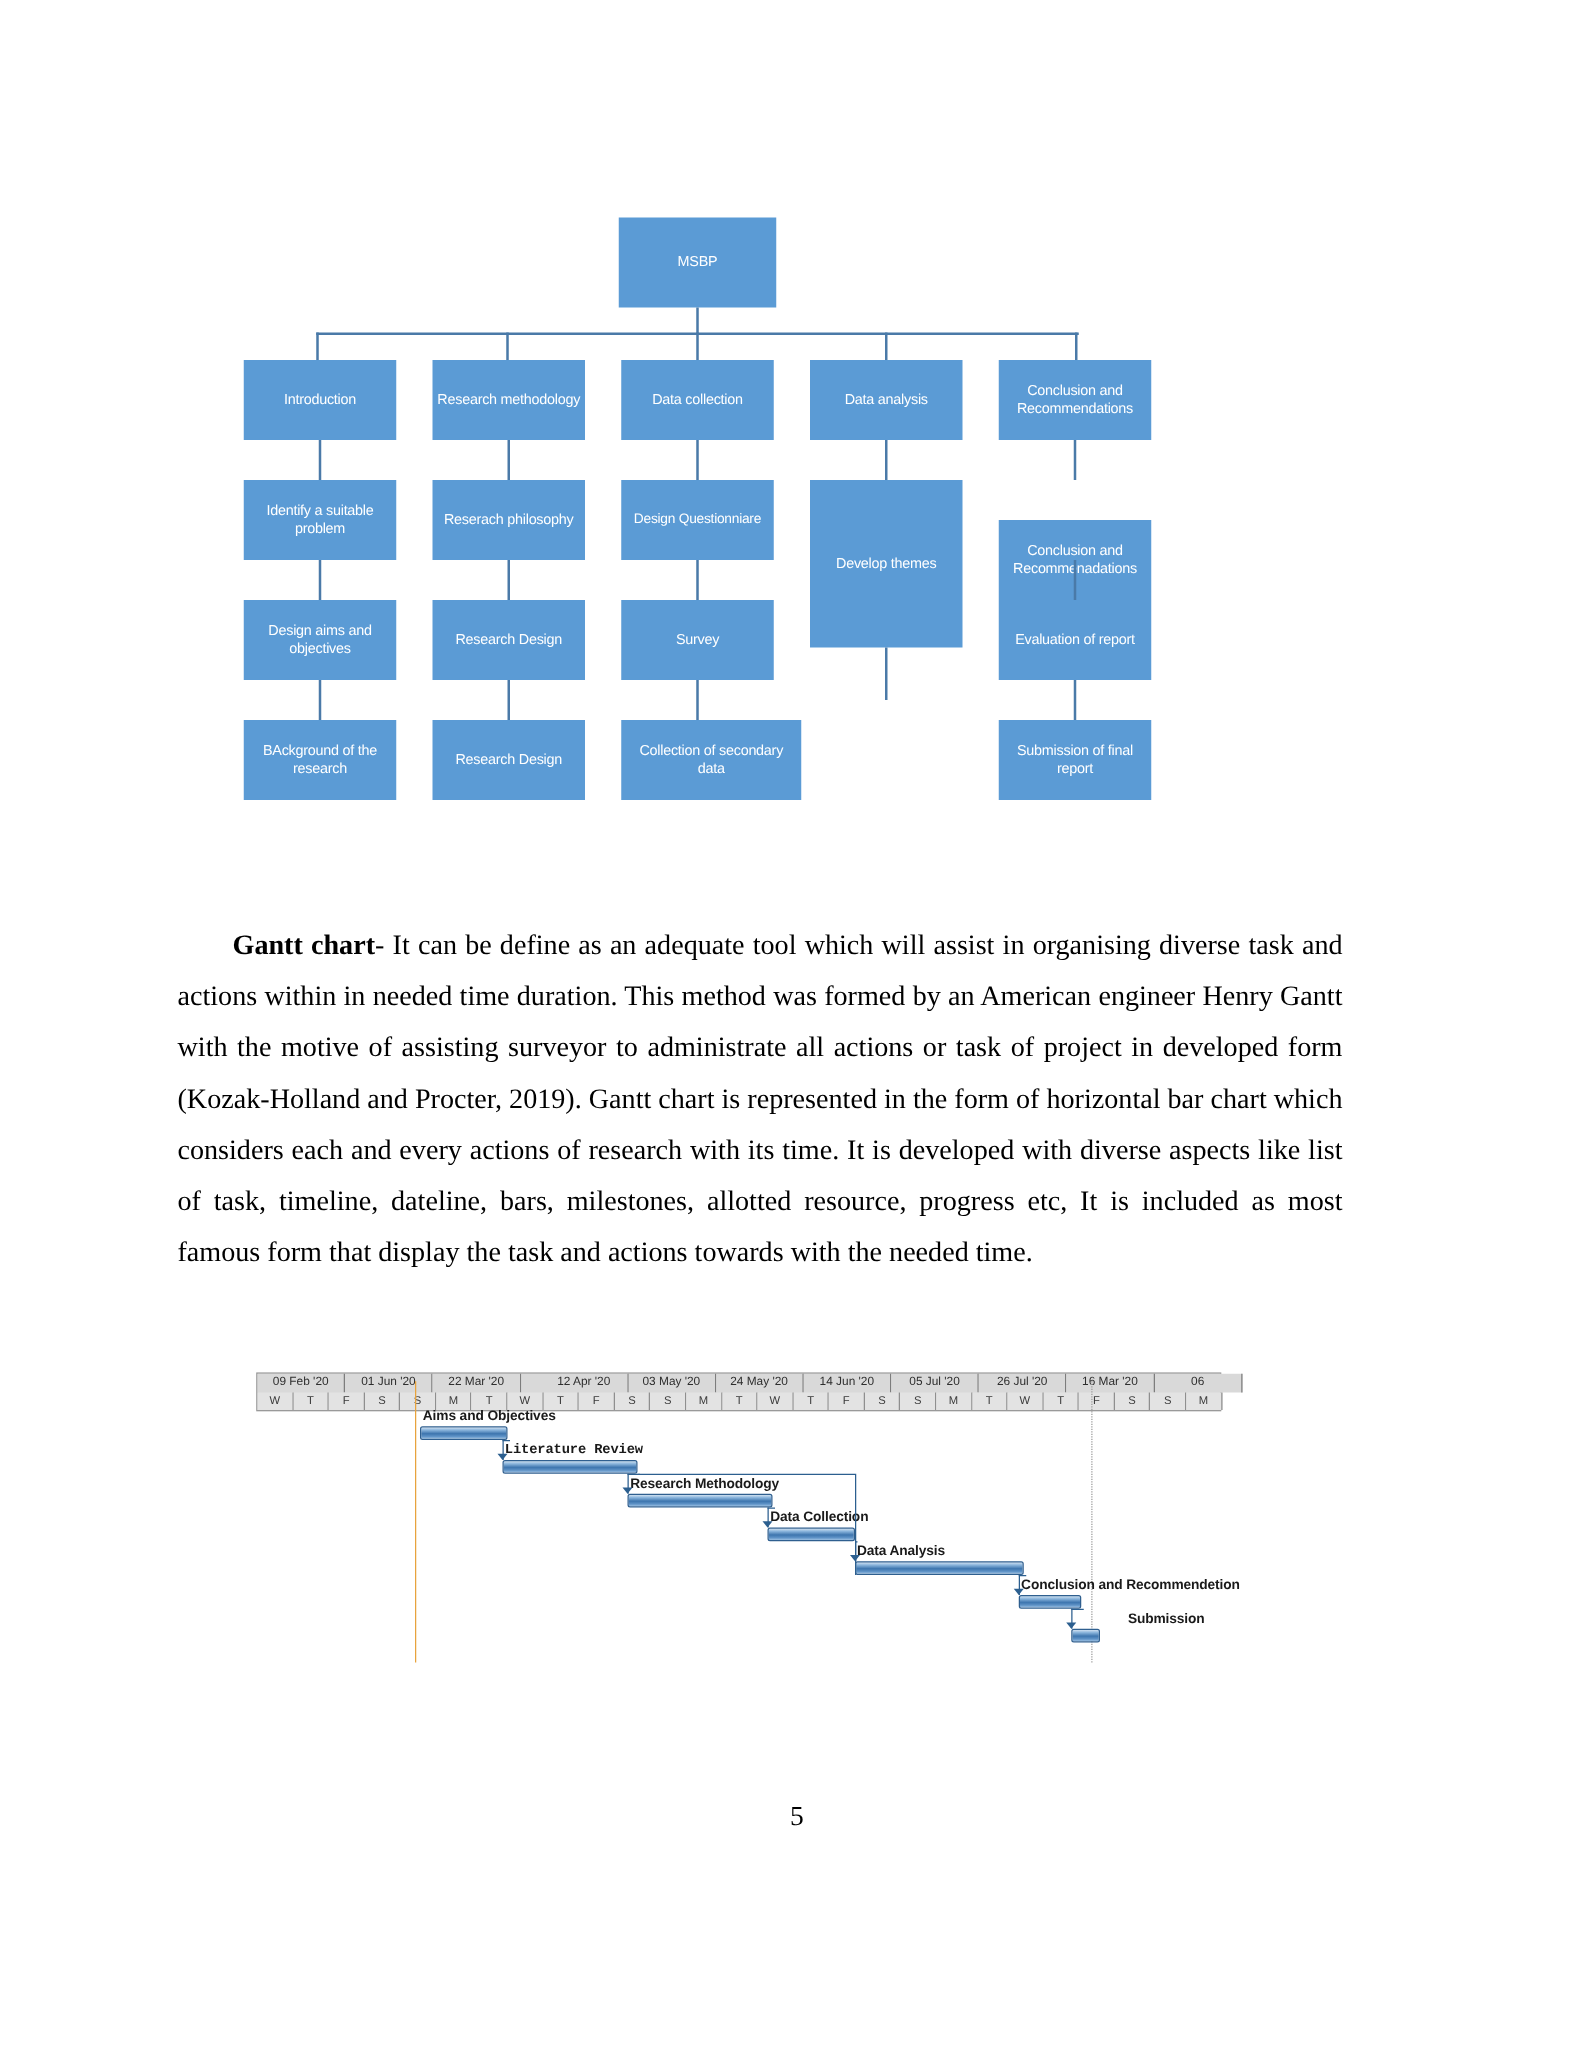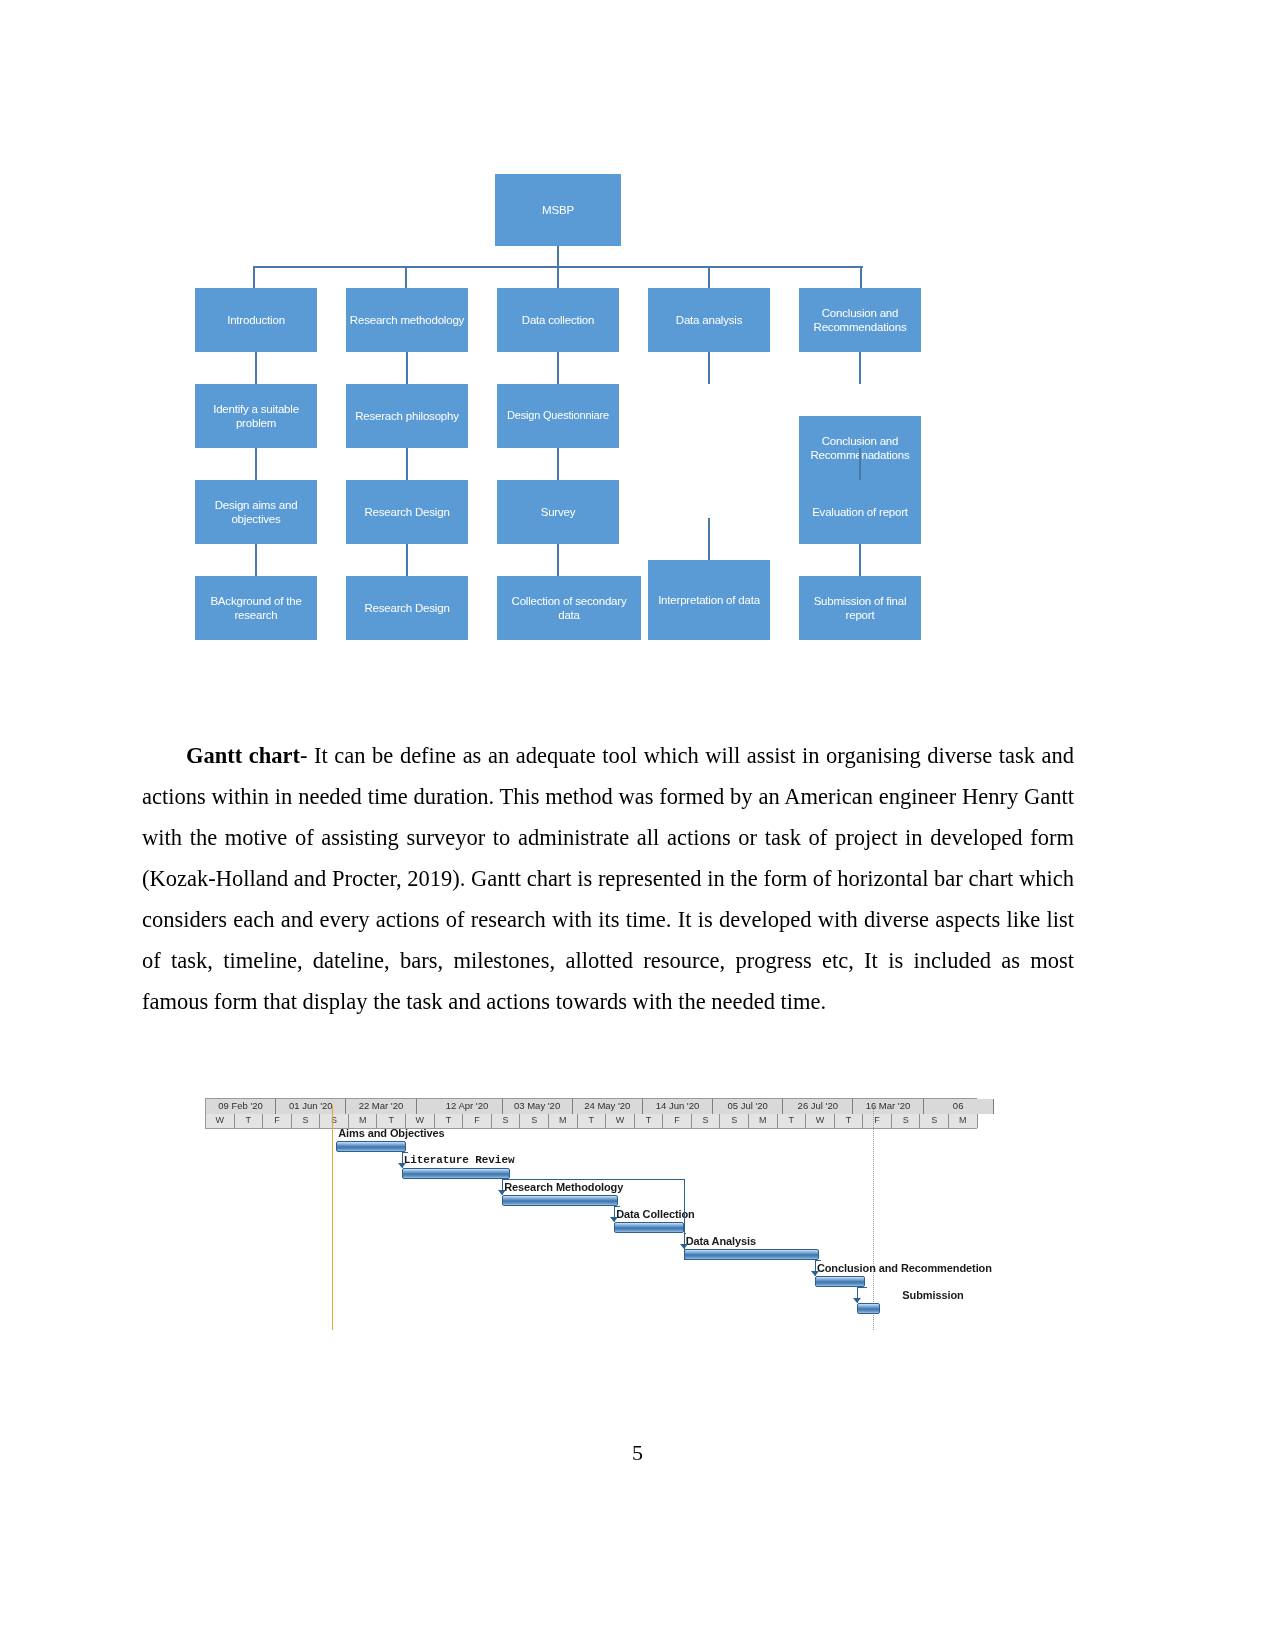--- a/index.html
+++ b/index.html
@@ -218,22 +218,22 @@
     <div class="fc-box" style="left:322px; top:128px; width:122px; height:64px;">Data collection</div>
     <div class="fc-line fc-v" style="left:382px; top:192px; height:32px;"></div>
     <div class="fc-box" style="left:322px; top:224px; width:122px; height:64px; font-size:11px;">Design Questionniare</div>
     <div class="fc-line fc-v" style="left:382px; top:288px; height:32px;"></div>
     <div class="fc-box" style="left:322px; top:320px; width:122px; height:64px;">Survey</div>
     <div class="fc-line fc-v" style="left:382px; top:384px; height:32px;"></div>
     <div class="fc-box" style="left:322px; top:416px; width:144px; height:64px;">Collection of secondary data</div>
 
     <div class="fc-box" style="left:473px; top:128px; width:122px; height:64px;">Data analysis</div>
     <div class="fc-line fc-v" style="left:533px; top:192px; height:32px;"></div>
+    <div class="fc-box" style="left:473px; top:224px; width:122px; height:134px;">Develop themes</div>
     <div class="fc-line fc-v" style="left:533px; top:358px; height:42px;"></div>
-    <div class="fc-box" style="left:473px; top:400px; width:122px; height:80px;">Interpretation of data</div>
 
     <div class="fc-box" style="left:624px; top:128px; width:122px; height:64px;">Conclusion and Recommendations</div>
     <div class="fc-line fc-v" style="left:684px; top:192px; height:32px;"></div>
     <div class="fc-box" style="left:624px; top:224px; width:122px; height:64px;margin-top:32px;">Conclusion and Recommenadations</div>
     <div class="fc-line fc-v" style="left:684px; top:288px; height:32px;"></div>
     <div class="fc-box" style="left:624px; top:320px; width:122px; height:64px;">Evaluation of report</div>
     <div class="fc-line fc-v" style="left:684px; top:384px; height:32px;"></div>
     <div class="fc-box" style="left:624px; top:416px; width:122px; height:64px;">Submission of final report</div>
   </div>
 

